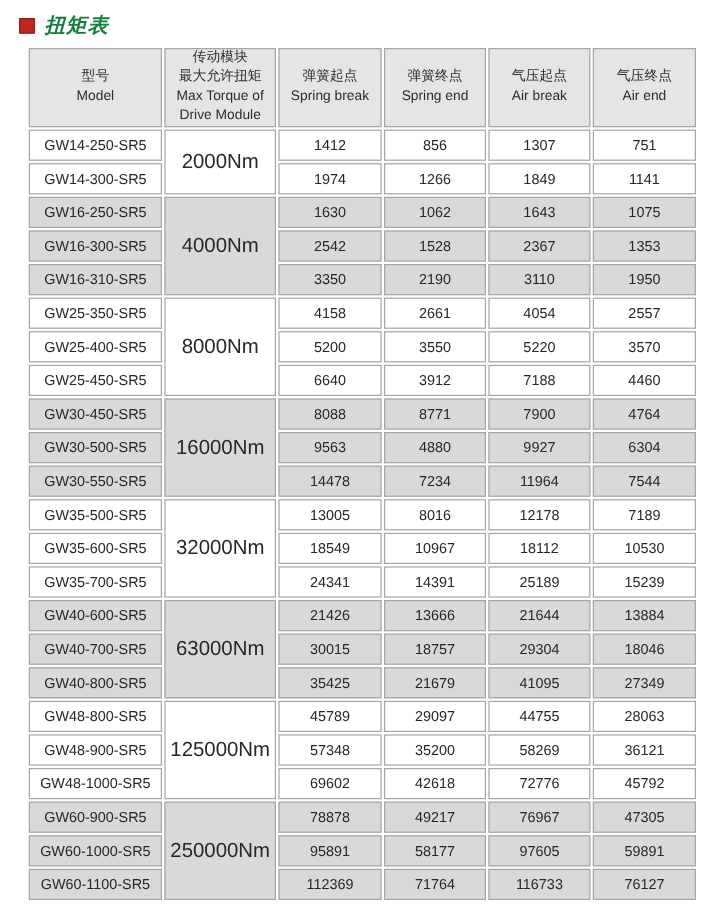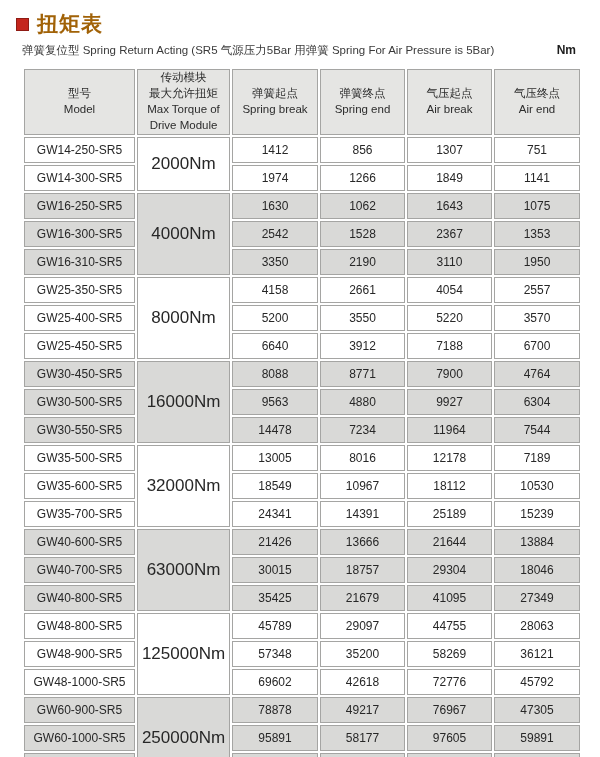--- a/index.html
+++ b/index.html
@@ -15,21 +15,21 @@
 
   .title-row { display: flex; align-items: center; margin: 1px 0 5px 0; }
   .red-square {
     width: 13px; height: 13px;
     background: #c4261d;
     border: 1px solid #8f1b14;
     display: inline-block;
     margin-right: 8px;
     flex: 0 0 auto;
   }
-  .title-zh { font-weight: bold; font-size: 21px; letter-spacing: 1px; color: #a16207; }
+  .title-zh { font-weight: bold; font-size: 17px; letter-spacing: 1px; color: #15803d; font-style: italic; }
   .title-en { font-weight: bold; font-size: 16px; margin-left: 14px; color: #1d1d1d; }
 
   .subtitle-row {
     display: flex; align-items: baseline;
     margin-left: 6px; width: 560px;
     font-size: 11.5px; color: #3a3a3a;
     margin-bottom: 9px;
   }
   .unit { margin-left: auto; margin-right: 6px; font-weight: bold; font-size: 12px; color: #1d1d1d; }
 
@@ -67,24 +67,20 @@
 </head>
 <body>
 
 <div class="doc">
 
   <div class="title-row">
     <span class="red-square"></span>
     <span class="title-zh">扭矩表</span>
   </div>
 
-  <div class="subtitle-row">
-    <span>弹簧复位型 Spring Return Acting (SR5 气源压力5Bar 用弹簧 Spring For Air Pressure is 5Bar)</span>
-    <span class="unit">Nm</span>
-  </div>
 
   <table class="torque-table">
     <colgroup>
       <col style="width:111px">
       <col style="width:93px">
       <col style="width:86px">
       <col style="width:85px">
       <col style="width:85px">
       <col style="width:86px">
     </colgroup>
@@ -169,21 +165,21 @@
           <td class="value-cell">5200</td>
           <td class="value-cell">3550</td>
           <td class="value-cell">5220</td>
           <td class="value-cell">3570</td>
         </tr>
         <tr>
           <td class="model-cell">GW25-450-SR5</td>
           <td class="value-cell">6640</td>
           <td class="value-cell">3912</td>
           <td class="value-cell">7188</td>
-          <td class="value-cell">6700</td>
+          <td class="value-cell">4460</td>
         </tr>
         <tr class="shaded">
           <td class="model-cell">GW30-450-SR5</td>
           <td class="torque-cell" rowspan="3">16000Nm</td>
           <td class="value-cell">8088</td>
           <td class="value-cell">8771</td>
           <td class="value-cell">7900</td>
           <td class="value-cell">4764</td>
         </tr>
         <tr class="shaded">

